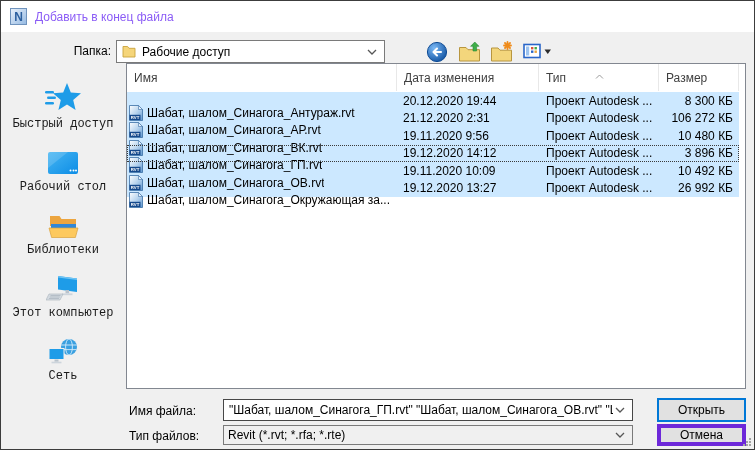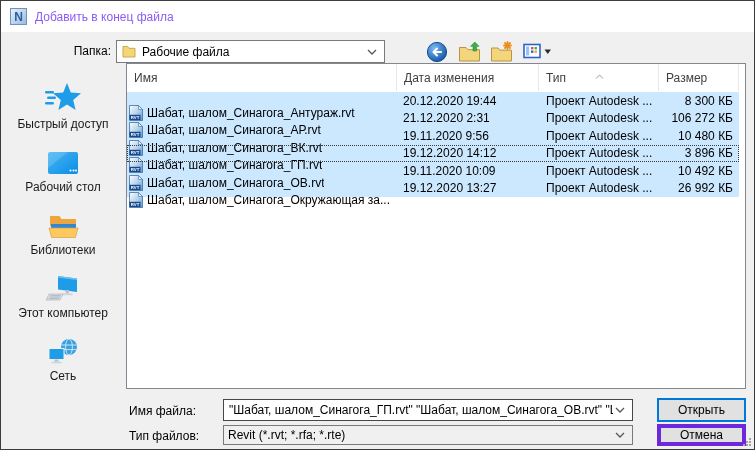--- a/index.html
+++ b/index.html
@@ -16,21 +16,21 @@
   .folder-combo{left:115px;top:39px;width:269px;height:23px;padding-left:5px;}
   .combo-text{font-size:12px;color:#000;white-space:nowrap;overflow:hidden;flex:1;}
   .chev{margin-left:auto;margin-right:7px;flex:0 0 auto;display:flex;align-items:center;}
   .toolbar{position:absolute;left:424px;top:39px;height:23px;display:flex;align-items:center;gap:8px;}
   .tool-btn{width:24px;height:22px;display:flex;align-items:center;justify-content:center;cursor:pointer;}
   .tool-btn.wide{width:34px;}
   
   .sidebar{position:absolute;left:8px;top:62px;width:108px;height:326px;display:flex;flex-direction:column;align-items:center;padding-top:16px;gap:11px;}
   .side-item{width:106px;display:flex;flex-direction:column;align-items:center;cursor:pointer;}
   .side-icon{height:34px;display:flex;align-items:flex-end;justify-content:center;}
-  .side-label{font-size:12px;color:#1a1a1a;margin-top:4px;white-space:nowrap;}
+  .side-label{font-size:12px;color:#1a1a1a;margin-top:4px;white-space:nowrap;font-family:Liberation Mono, monospace;}
   
   .listview{position:absolute;left:125px;top:62px;width:620px;height:326px;background:#fff;border:1px solid #828790;}
   .lv-header{position:absolute;left:0;top:0;width:100%;height:27px;display:flex;background:#fff;}
   .hcell{font-size:12px;color:#3f3f3f;display:flex;align-items:center;padding-left:7px;border-right:1px solid #e8e8e8;cursor:pointer;}
   .h-name{width:270px;}
   .h-date{width:142px;}
   .h-type{width:120px;}
   .h-size{width:80px;}
   .sort-caret{position:absolute;left:468px;top:1px;}
   .lv-rows{position:absolute;left:0;top:28px;width:612px;}
@@ -72,21 +72,21 @@
       <text x="8.5" y="13" font-size="12" font-weight="bold" fill="#2b5f9e" text-anchor="middle">N</text>
     </svg>
     <span class="title-text">Добавить в конец файла</span>
   </div>
 
   <div class="lbl folder-label">Папка:</div>
   <div class="combo folder-combo">
     <svg width="14" height="13" viewBox="0 0 14 13" style="margin-right:6px;flex:0 0 auto;">
       <path d="M1 1.5 h4.6 l1.4 1.8 H13 V12 H1 Z" fill="#f5d57a" stroke="#c9a33d" stroke-width="0.9"></path>
     </svg>
-    <span class="combo-text">Рабочие файла</span>
+    <span class="combo-text">Рабочие доступ</span>
     <span class="chev">
       <svg width="10" height="6" viewBox="0 0 10 6">
           <path d="M1 1 L5 5 L9 1" stroke="#575757" stroke-width="1.3" fill="none"></path>
         </svg>
     </span>
   </div>
 
   <div class="toolbar">
     <div class="tool-btn">
       <svg width="22" height="22" viewBox="0 0 22 22">

